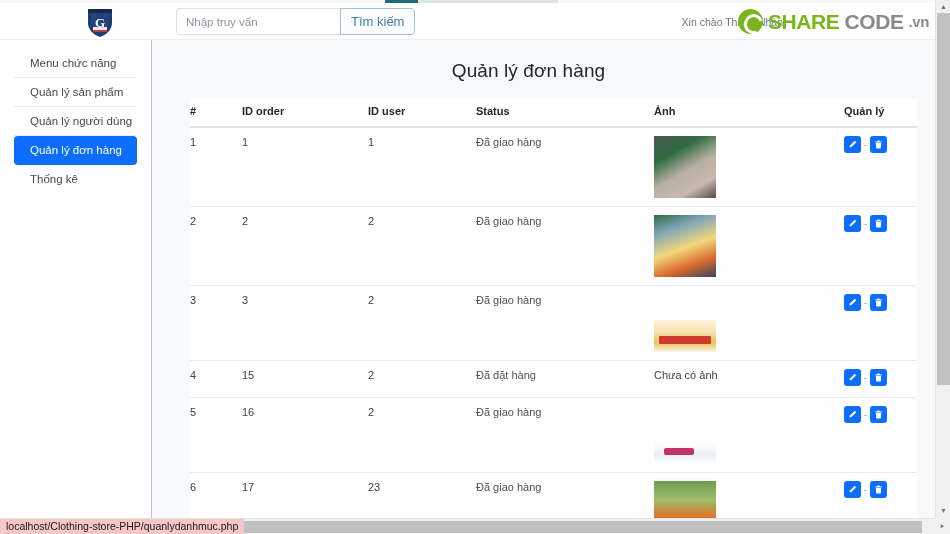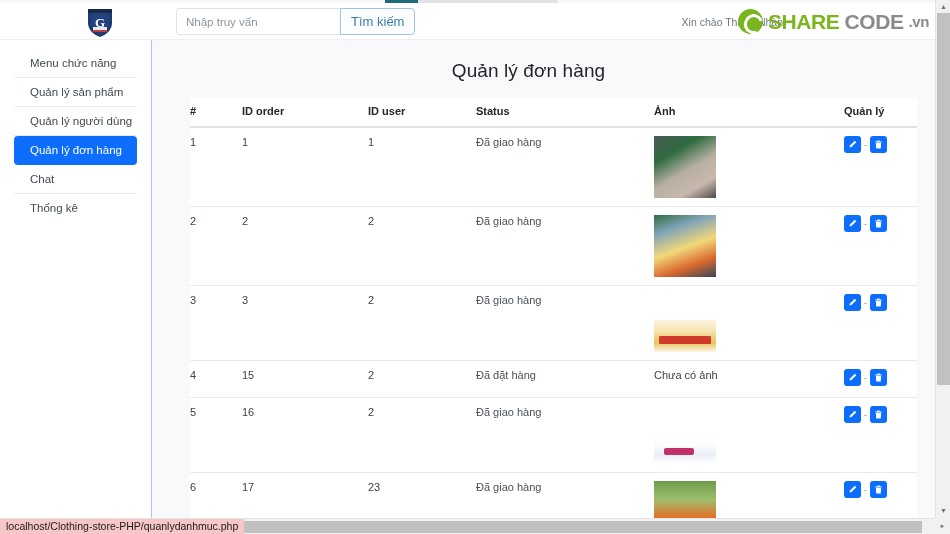--- a/index.html
+++ b/index.html
@@ -309,21 +309,20 @@
         <span class="wm-code">CODE</span>
         <span class="wm-vn">.vn</span>
     </div>
   </div>
 
   <div class="sidebar">
     <div class="menu-item">Menu chức năng</div>
     <div class="menu-item">Quản lý sản phẩm</div>
     <div class="menu-item">Quản lý người dùng</div>
     <div class="menu-item active">Quản lý đơn hàng</div>
-    <div class="menu-item">Chat</div>
     <div class="menu-item">Thống kê</div>
   </div>
 
   <div class="main">
 
     <div class="wm-center">ShareCode.vn</div>
     <h1 class="page-title">Quản lý đơn hàng</h1>
 
     <div class="table-card">
       <table class="orders">

